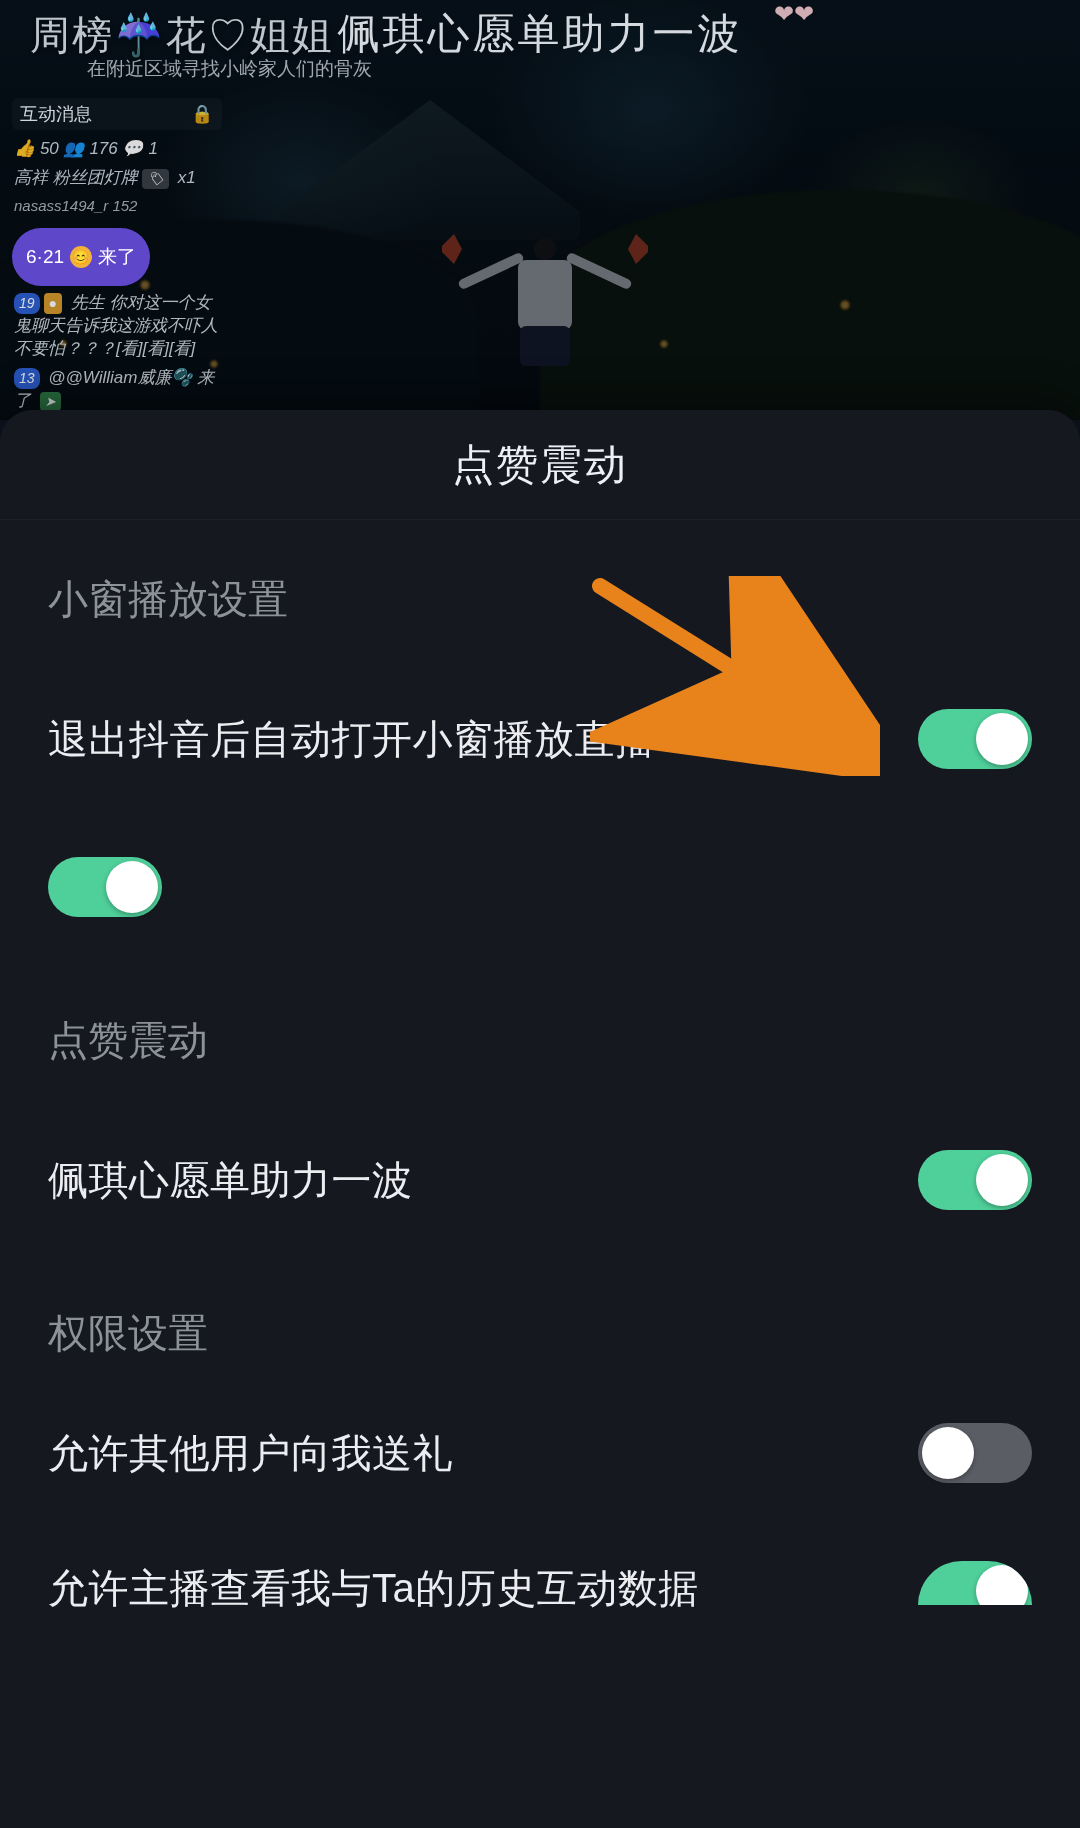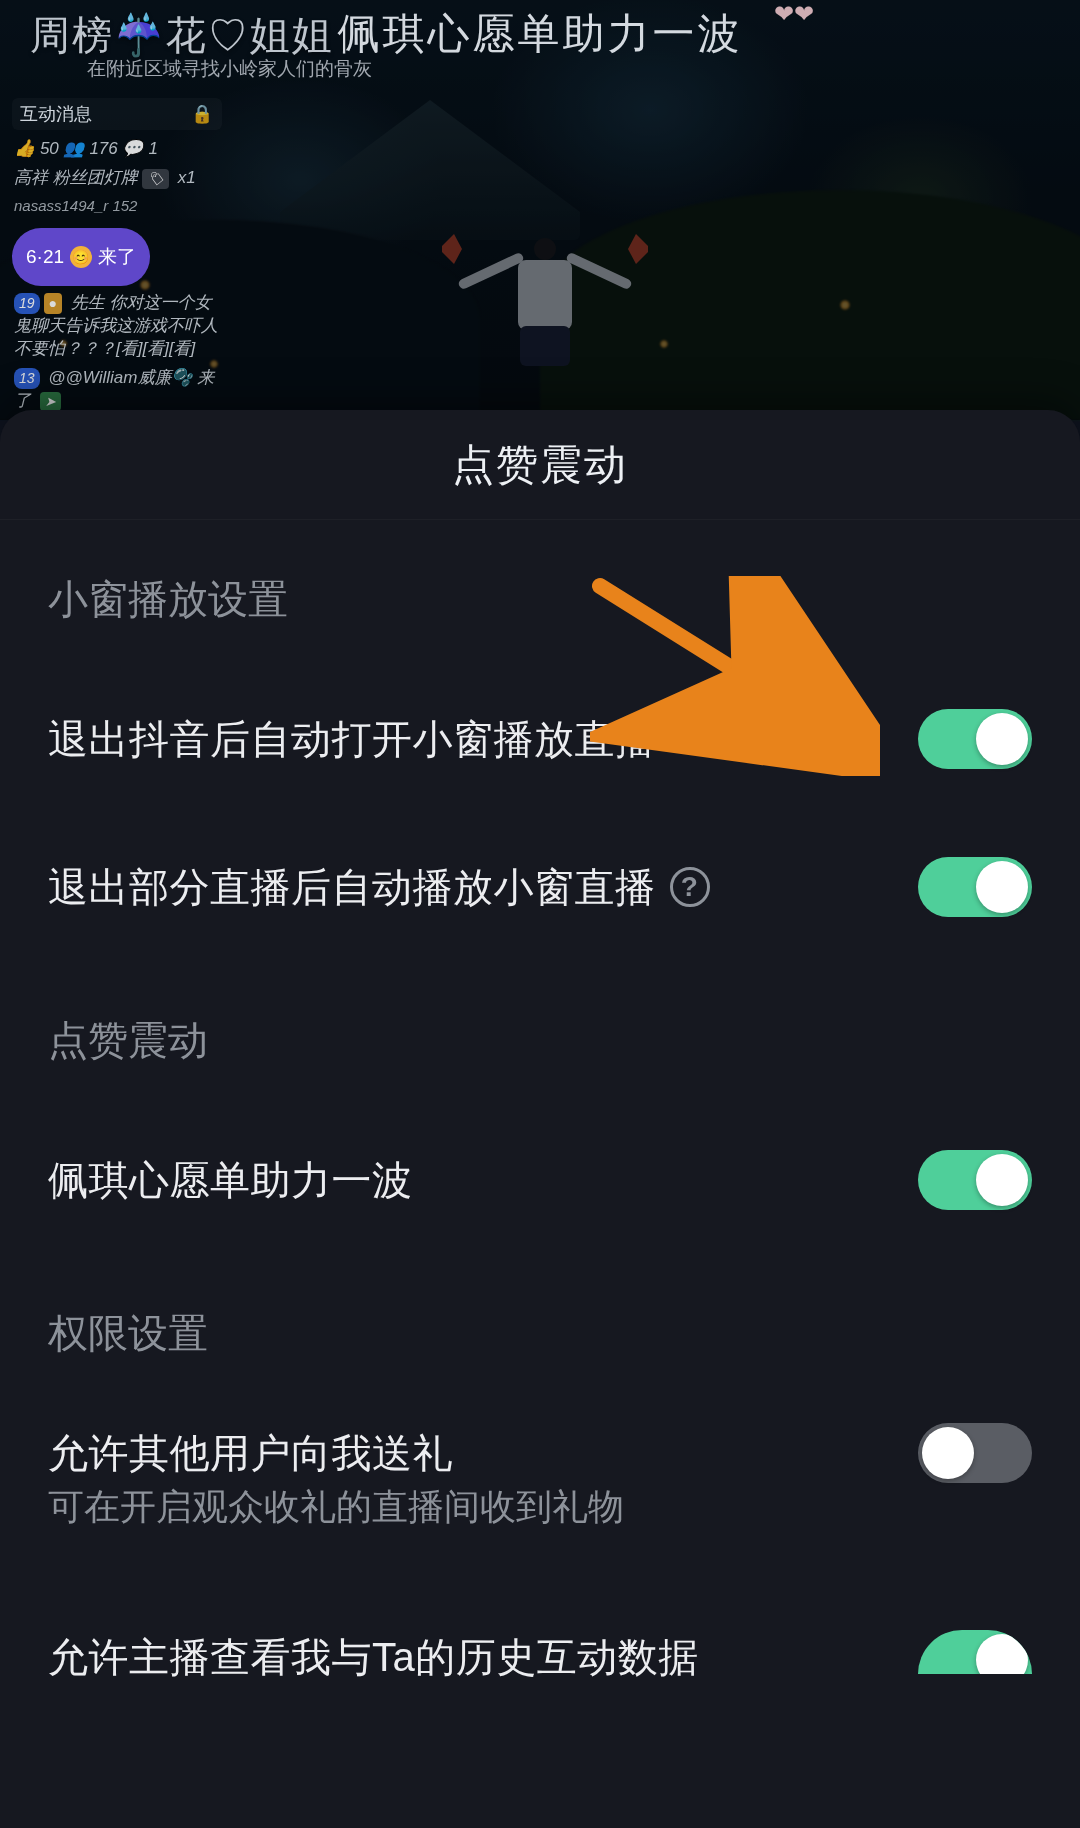--- a/index.html
+++ b/index.html
@@ -159,24 +159,20 @@
   <div class="section-label">小窗播放设置</div>
 
   <div class="row">
     <div class="row-label">退出抖音后自动打开小窗播放直播</div>
     <div class="toggle on">
         <div class="knob"></div>
       </div>
   </div>
 
   <div class="row">
-    <div class="row-label">
-      <span>退出部分直播后自动播放小窗直播</span>
-      <span class="help-icon">?</span>
-    </div>
     <div class="toggle on">
         <div class="knob"></div>
       </div>
   </div>
 
   <div class="section-label">点赞震动</div>
 
   <div class="row">
     <div class="row-label">佩琪心愿单助力一波</div>
     <div class="toggle on">
@@ -185,21 +181,20 @@
   </div>
 
   <div class="section-label">权限设置</div>
 
   <div class="row compact">
     <div class="row-label">允许其他用户向我送礼</div>
     <div class="toggle off">
         <div class="knob"></div>
       </div>
   </div>
-  <div class="row-desc">可在开启观众收礼的直播间收到礼物</div>
 
   <div class="row" style="padding-top:54px;">
     <div class="row-label">允许主播查看我与Ta的历史互动数据</div>
     <div class="toggle on" style="border-bottom-left-radius:0;border-bottom-right-radius:0;height:44px;overflow:hidden;">
         <div class="knob" style="top:4px;"></div>
       </div>
   </div>
 </div>
 
 <svg class="annot-arrow" viewBox="0 0 290 200">

